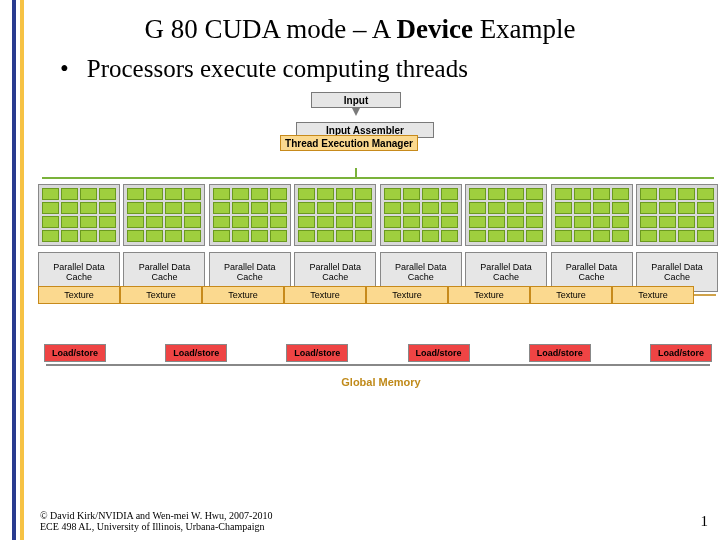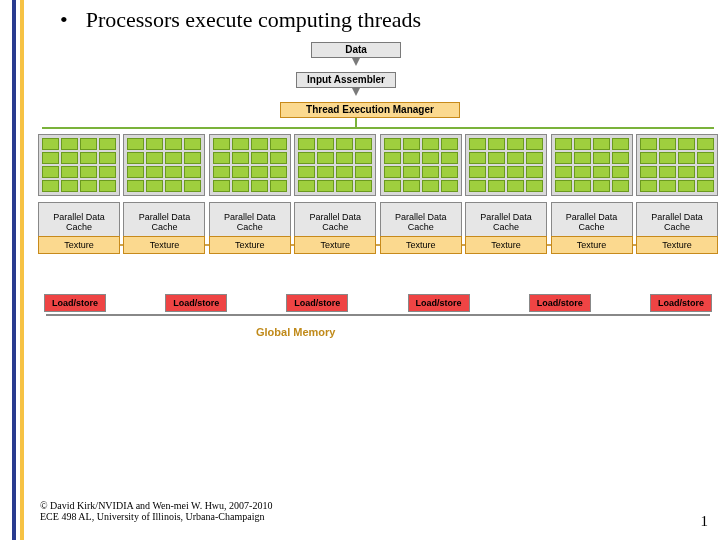--- a/index.html
+++ b/index.html
@@ -6,64 +6,65 @@
 body{width:720px;height:540px;font-family:"Times New Roman",serif;background:#fff;position:relative;overflow:hidden}
 .side-stripe{position:absolute;left:12px;top:0;bottom:0;width:12px;display:flex}
 .side-stripe div{flex:1}
 .side-stripe .b{background:#2a3b8f}
 .side-stripe .y{background:#f6c244}
 .side-stripe .w{background:#fff}
 .hwrap{margin-left:36px;padding-top:6px}
 h1{font-size:27px;font-weight:400;text-align:center;margin:8px 0 8px -36px}
 h1 .bold{font-weight:700}
 ul{list-style:none;margin-left:24px}
-li{font-size:22px;line-height:1.25}
+li{font-size:25px;line-height:1.25}
 li::before{content:"•";margin-right:18px}
 .diag{position:relative;margin-top:8px;height:350px}
 .box{position:absolute;background:#e6e6e6;border:1px solid #7a7a7a;font:10px Arial;text-align:center;display:flex;align-items:center;justify-content:center;font-weight:700}
 .host{left:275px;top:0;width:90px;height:16px}
-.input{left:260px;top:30;width:100px;height:16px;top:30px}
-.tem{left:244px;top:60px;width:180px;height:16px;background:#fbd98f;border-color:#c78a1b}
+.input{left:260px;top:30;width:138px;height:16px;top:30px}
+.tem{left:244px;top:43px;width:138px;height:16px;background:#fbd98f;border-color:#c78a1b}
 .arrowv{position:absolute;width:0;height:0;border-left:4px solid transparent;border-right:4px solid transparent;border-top:8px solid #7a7a7a}
 .a1{left:316px;top:16px}
 .a2{left:316px;top:46px}
 .sp-row{position:absolute;top:92px;left:0;right:0;display:flex;justify-content:space-between;padding:0 2px}
 .sp{width:82px;height:62px;background:#d9d9d9;border:1px solid #888;display:flex;gap:2px;padding:3px;justify-content:center}
 .spcol{width:36px;display:grid;grid-template:repeat(4,1fr)/repeat(2,1fr);gap:2px}
 .spcol div{background:#9fcf3e;border:1px solid #6b9a1f}
 .pdc-row{position:absolute;top:160px;left:0;right:0;display:flex;justify-content:space-between;padding:0 2px}
 .pdc{width:82px;height:40px;background:#e6e6e6;border:1px solid #888;font:9px Arial;text-align:center;display:flex;align-items:center;justify-content:center}
-.tex-row{position:absolute;top:194px;left:0;right:0;display:flex;justify-content:space-between;padding:0 2px}
+.tex-row{position:absolute;top:194px;left:0;right:0;display:flex;padding:0 2px}
 .tex{width:82px;height:18px;background:#fbd98f;border:1px solid #c78a1b;font:9px Arial;display:flex;align-items:center;justify-content:center}
 .texbus{position:absolute;top:202px;left:4px;right:4px;height:0;border-top:2px solid #cfa24a}
 .ls-row{position:absolute;top:252px;left:8px;right:8px;display:flex;justify-content:space-between}
 .ls{width:62px;height:18px;background:#ef4444;border:1px solid #888;font:bold 9px Arial;display:flex;align-items:center;justify-content:center}
-.gmem{position:absolute;top:284px;left:220px;width:250px;height:18px;font:bold 11px Arial;color:#c08a1a;text-align:left}
-.copyright{position:absolute;bottom:18px;left:40px;font:10px "Times New Roman"}
+.gmem{position:absolute;top:284px;left:220px;width:250px;height:18px;font:bold 11px Arial;color:#c08a1a;text-align:center}
+.copyright{position:absolute;bottom:8px;left:40px;font:10px "Times New Roman"}
 .pagenum{position:absolute;bottom:10px;right:12px;font:15px "Times New Roman"}
 .tem-bus{position:absolute;top:85px;left:6px;right:6px;height:0;border-top:2px solid #7ab23a}
 .tem-down{position:absolute;left:319px;top:76px;width:2px;height:10px;background:#7ab23a}
 .ls-bus{position:absolute;top:272px;left:10px;right:10px;height:0;border-top:2px solid #888}
 </style>
 </head>
 <body>
 
 <div class="side-stripe">
     <div class="b"></div>
     <div class="w"></div>
     <div class="y"></div>
   </div>
 
 <div class="hwrap">
+  <h1><span>G 80 CUDA mode – A </span><span class="bold">Device</span><span> Example</span></h1>
   <ul>
     <li>Processors execute computing threads</li>
   </ul>
 
   <div class="diag">
-    <div class="box host">Data</div>
+    <div class="box host">Input</div>
     <div class="arrowv a1"></div>
     <div class="box input">Input Assembler</div>
     <div class="arrowv a2"></div>
     <div class="box tem">Thread Execution Manager</div>
     <div class="tem-down"></div>
     <div class="tem-bus"></div>
 
     <div class="sp-row" id="sprow">
         <div class="sp">
           <div class="spcol">

